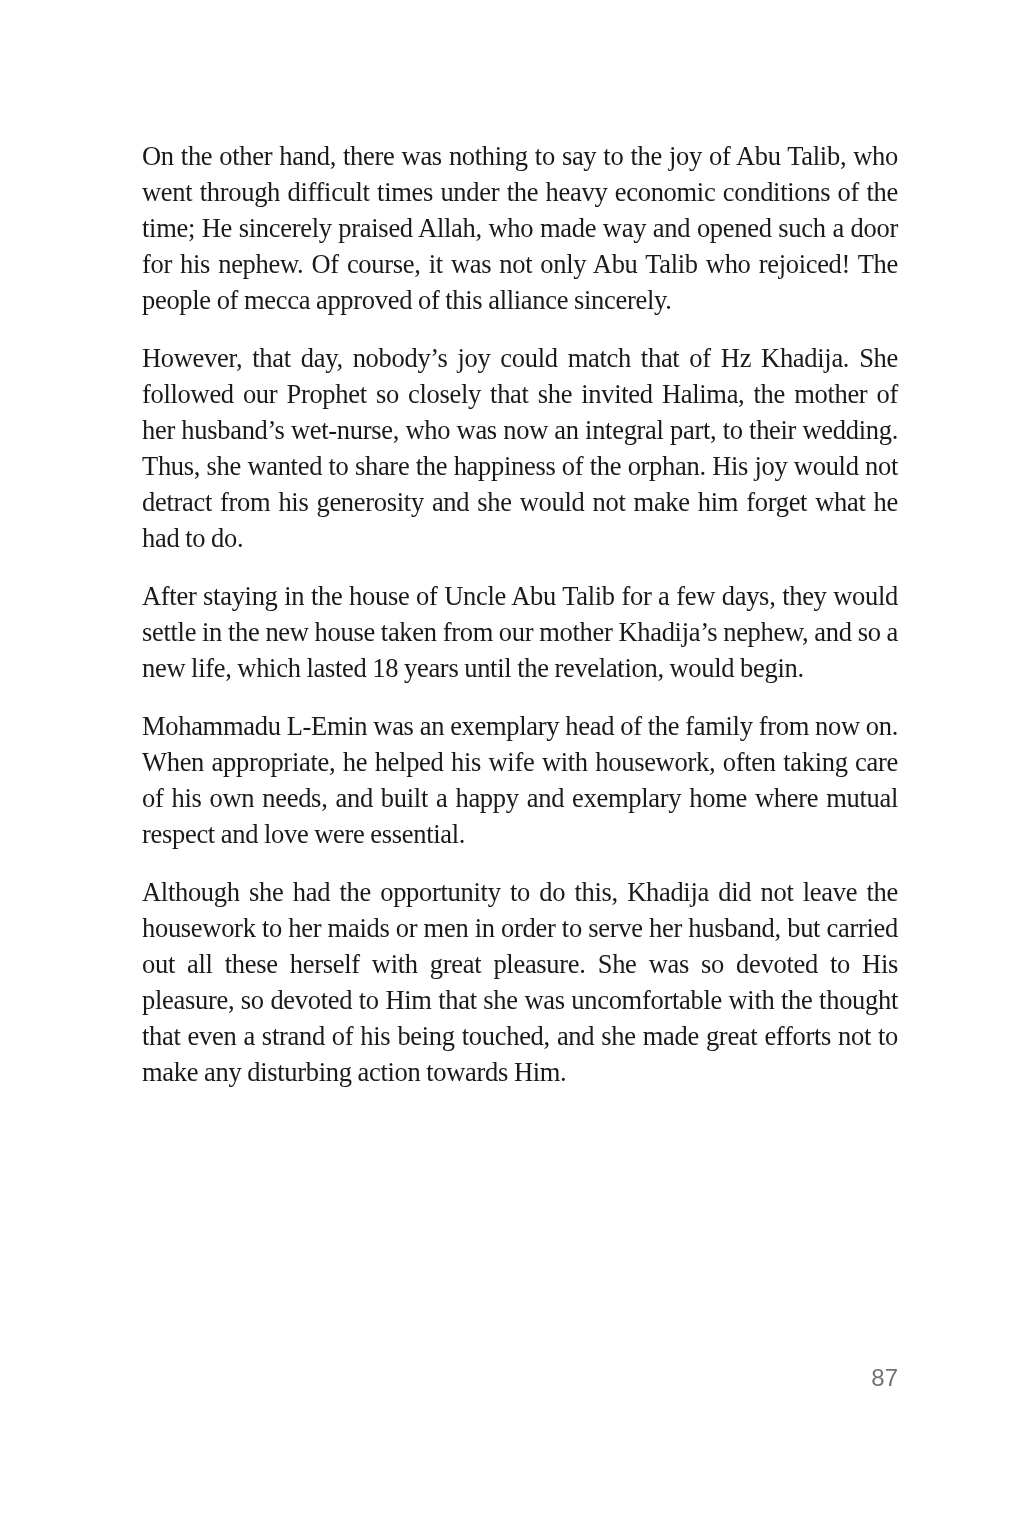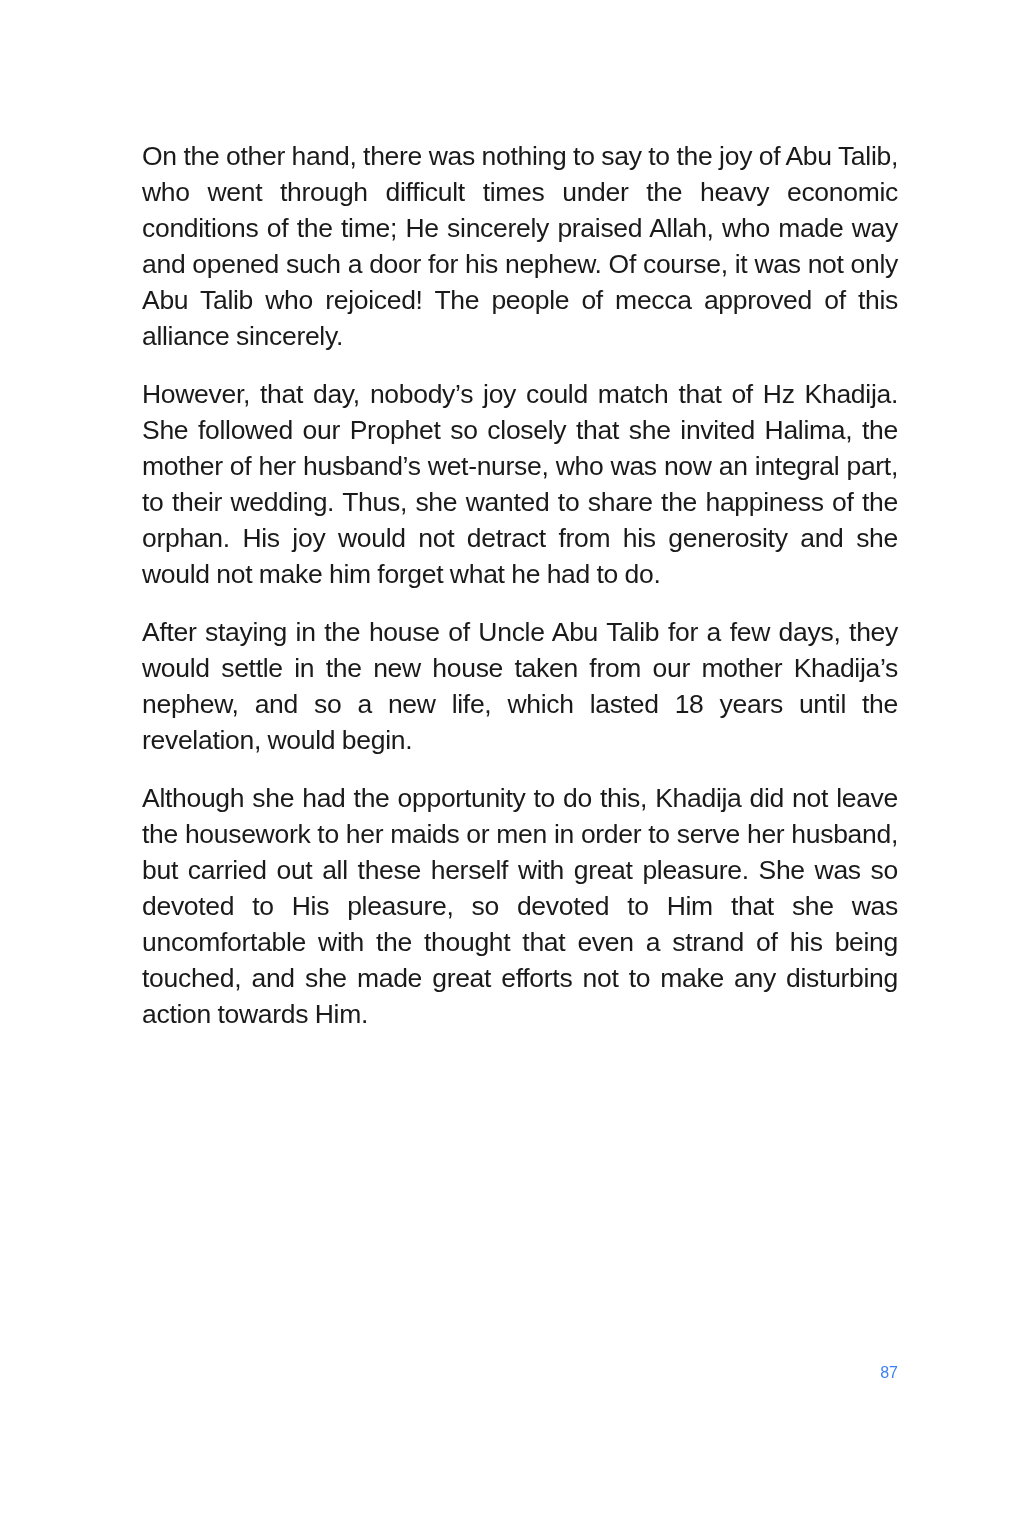--- a/index.html
+++ b/index.html
@@ -22,32 +22,34 @@
       width: 756px;
     }
     .para {
       margin: 0 0 22px 0;
       font-size: 26.5px;
       line-height: 36px;
       text-align: justify;
       letter-spacing: -0.3px;
       word-spacing: -0.5px;
       hyphens: manual;
+      font-family: Liberation Serif, serif;
     }
     .page-number {
       position: absolute;
       right: 126px;
       top: 1364px;
-      font-size: 16px;
-      color: #3b82f6;
+      font-size: 24px;
+      color: #737373;
     }
   </style>
 </head>
 <body>
 
 <div class="page">
   <p class="para">On the other hand, there was nothing to say to the joy of Abu Talib, who went through difficult times under the heavy economic conditions of the time; He sincerely praised Allah, who made way and opened such a door for his nephew. Of course, it was not only Abu Talib who rejoiced! The people of mecca approved of this alliance sincerely.</p>
   <p class="para">However, that day, nobody’s joy could match that of Hz Khadija. She followed our Prophet so closely that she invited Halima, the mother of her husband’s wet-nurse, who was now an integral part, to their wedding. Thus, she wanted to share the happiness of the orphan. His joy would not detract from his generosity and she would not make him forget what he had to do.</p>
   <p class="para">After staying in the house of Uncle Abu Talib for a few days, they would settle in the new house taken from our mother Khadija’s nephew, and so a new life, which last­ed 18 years until the revelation, would begin.</p>
+  <p class="para">Mohammadu L-Emin was an exemplary head of the fam­ily from now on. When appropriate, he helped his wife with housework, often taking care of his own needs, and built a happy and exemplary home where mutual re­spect and love were essential.</p>
   <p class="para">Although she had the opportunity to do this, Khadija did not leave the housework to her maids or men in order to serve her husband, but carried out all these herself with great pleasure. She was so devoted to His pleasure, so devoted to Him that she was uncomfortable with the thought that even a strand of his being touched, and she made great efforts not to make any disturbing action to­wards Him.</p>
 </div>
 
 <div class="page-number">87</div>
 
 </body></html>

